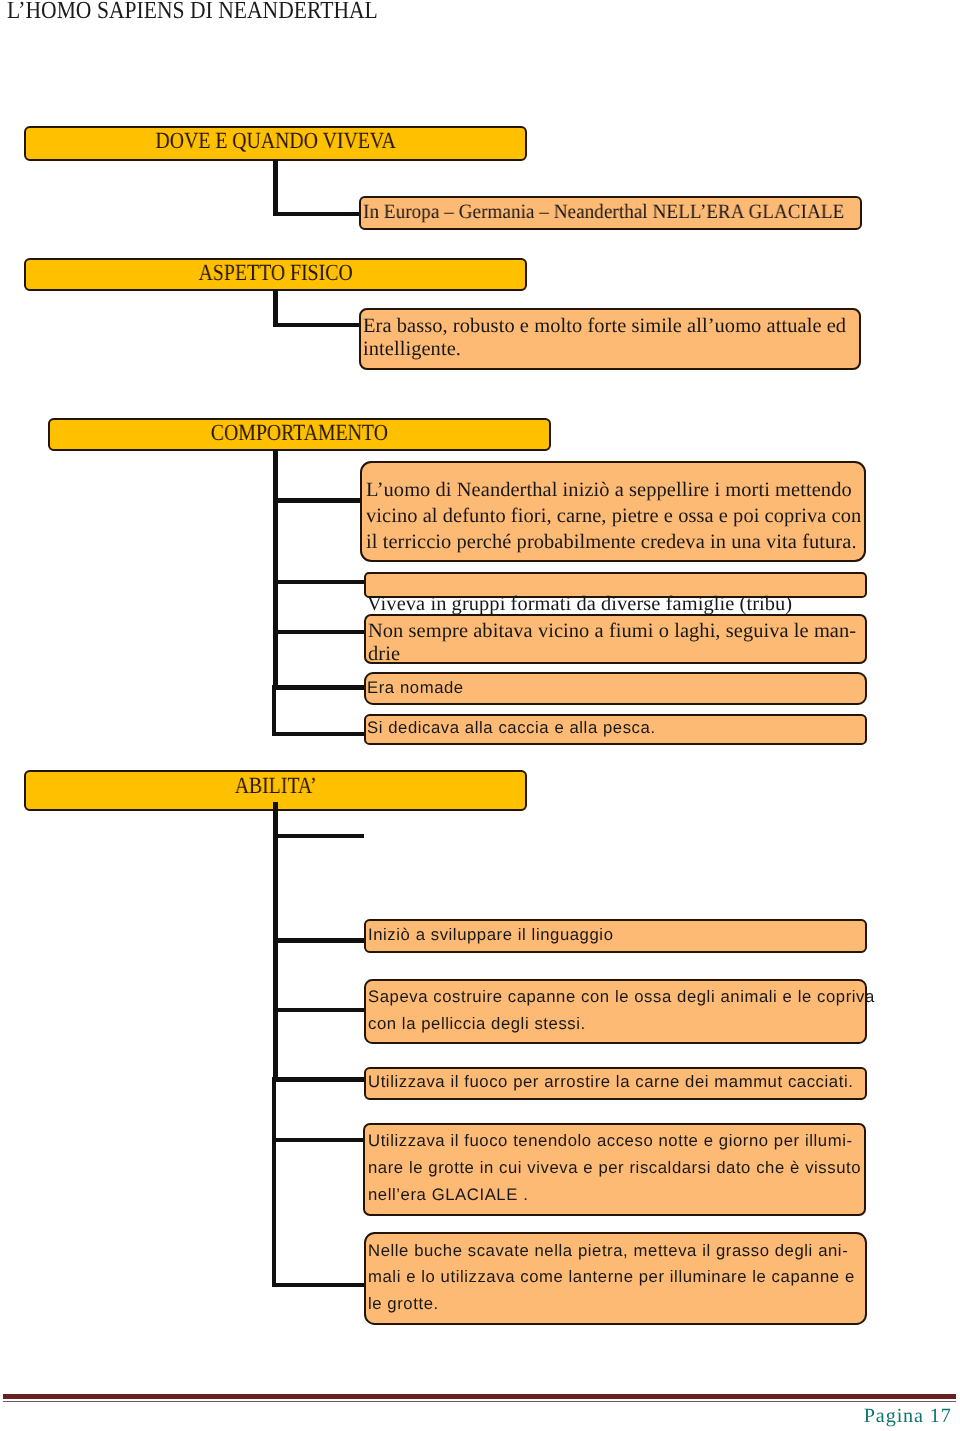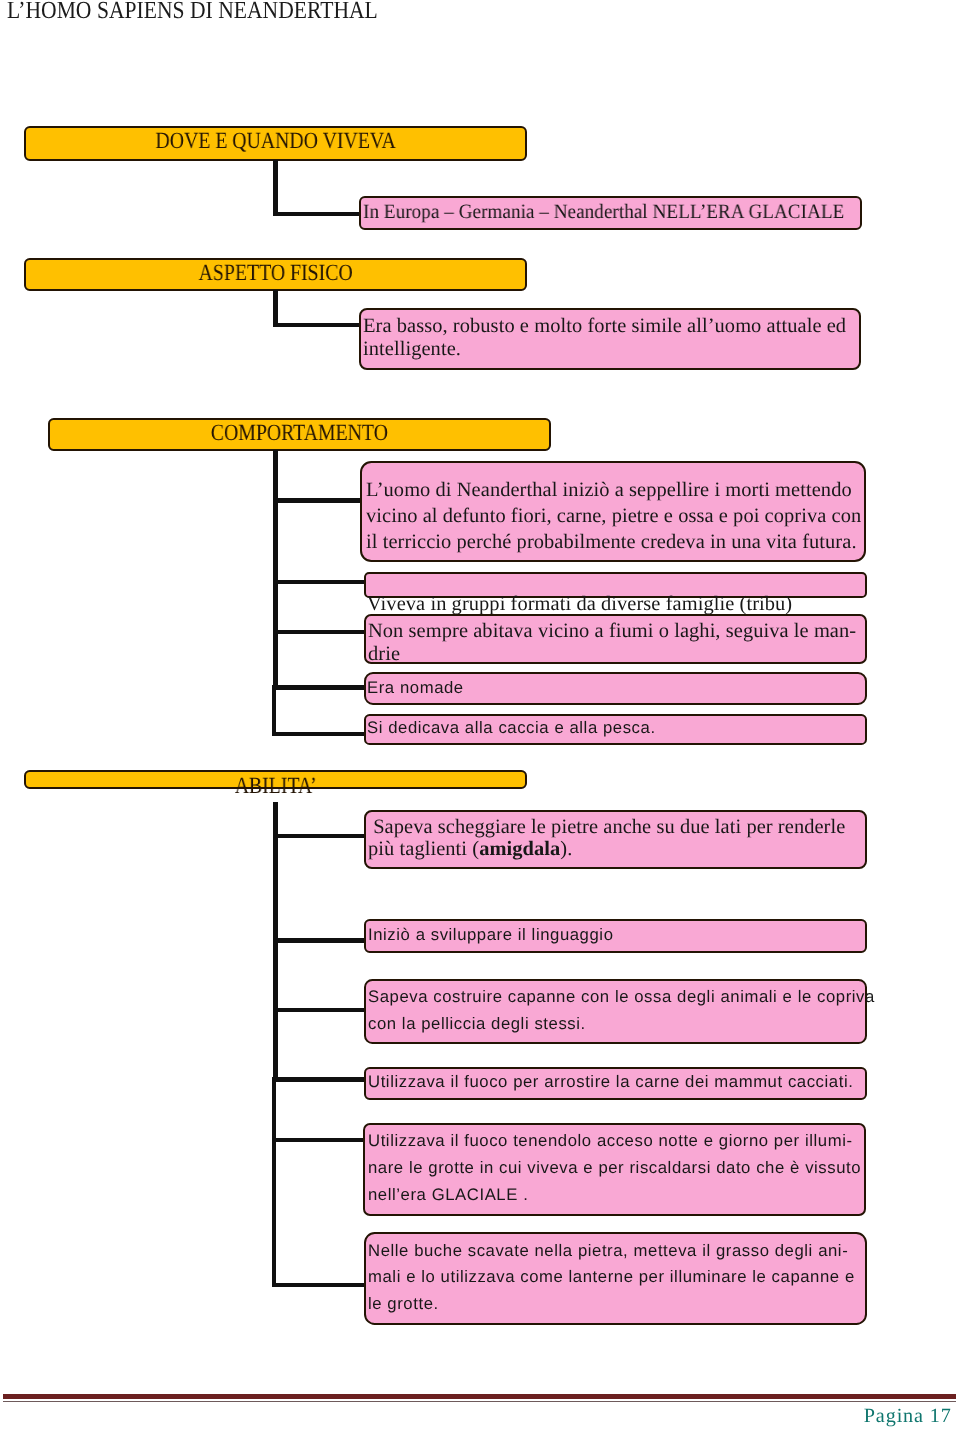--- a/index.html
+++ b/index.html
@@ -8,21 +8,21 @@
        font-family:"Liberation Serif",serif;-webkit-font-smoothing:antialiased;
        text-rendering:geometricPrecision;}
   .page{-webkit-font-smoothing:antialiased;}
   .page{position:absolute;left:0;top:0;width:960px;height:1431px;}
 
   #page-title{position:absolute;left:6.7px;top:-3.2px;font-family:"Liberation Serif",serif;
       font-size:24.6px;color:#1b1b1b;white-space:nowrap;transform:scaleX(0.879);transform-origin:left top;}
 
   .box{position:absolute;box-sizing:border-box;border:2.4px solid #231404;}
   .orange{background:#ffc000;border-radius:9px;}
-  .yellow{background:#f9a8d4;border-radius:11px;}
+  .yellow{background:#fdba74;border-radius:11px;}
   .cap{position:absolute;left:0;right:0;text-align:center;will-change:transform;
        font-family:"Liberation Serif",serif;font-size:23.2px;color:#231404;line-height:1;
        transform:scaleX(0.853);}
   .txt{position:absolute;color:#181818;white-space:pre;will-change:transform;}
   .serif{font-family:"Liberation Serif",serif;font-size:20.45px;letter-spacing:0.07px;line-height:22.4px;}
   .sans{font-family:"Liberation Sans",sans-serif;font-size:16.7px;letter-spacing:0.58px;line-height:22.4px;}
 
   .ln{position:absolute;background:#101010;}
 
   #footer-rule1{position:absolute;left:2.7px;top:1393.6px;width:953.3px;height:5.9px;background:#6b2020;}
@@ -37,21 +37,21 @@
   <div id="page-title">L’HOMO SAPIENS DI NEANDERTHAL</div>
   <div class="box orange" style="left:23.9px;top:125.8px;width:503.3px;height:35.3px;border-radius:5.9px;">
     <div class="cap" style="top:2.6px;">DOVE E QUANDO VIVEVA</div>
   </div>
   <div class="box orange" style="left:23.9px;top:257.9px;width:503.3px;height:33.5px;border-radius:5.7px;">
     <div class="cap" style="top:2.6px;">ASPETTO FISICO</div>
   </div>
   <div class="box orange" style="left:48.2px;top:417.7px;width:502.8px;height:33.4px;border-radius:5.7px;">
     <div class="cap" style="top:2.6px;">COMPORTAMENTO</div>
   </div>
-  <div class="box orange" style="left:23.9px;top:770.2px;width:503.3px;height:19px;border-radius:5.7px;">
+  <div class="box orange" style="left:23.9px;top:770.2px;width:503.3px;height:41px;border-radius:5.7px;">
     <div class="cap" style="top:2.6px;">ABILITA’</div>
   </div>
   <div class="ln" style="left:273.4px;top:160.0px;width:4.2px;height:55.8px;"></div>
   <div class="ln" style="left:273.4px;top:290.0px;width:4.2px;height:37.4px;"></div>
   <div class="ln" style="left:273.4px;top:450.0px;width:4.2px;height:237.6px;"></div>
   <div class="ln" style="left:271.7px;top:685.4px;width:4.2px;height:50.9px;"></div>
   <div class="ln" style="left:273.4px;top:802.0px;width:4.2px;height:279.0px;"></div>
   <div class="ln" style="left:271.7px;top:1077.0px;width:4.2px;height:209.7px;"></div>
   <div class="ln" style="left:273.4px;top:211.6px;width:91.0px;height:4.2px;"></div>
   <div class="ln" style="left:273.4px;top:323.2px;width:91.0px;height:4.2px;"></div>
@@ -80,23 +80,20 @@
   </div>
   <div class="box yellow" style="left:363.9px;top:613.9px;width:503.0px;height:50.4px;border-radius:7.1px;">
     <div class="txt serif" style="left:2.1px;top:4.6px;line-height:22.5px;">Non sempre abitava vicino a fiumi o laghi, seguiva le man-<br>drie</div>
   </div>
   <div class="box yellow" style="left:363.9px;top:672.0px;width:503.0px;height:32.8px;border-radius:9px;">
     <div class="txt sans" style="left:1.4px;top:2.9px;line-height:22.4px;">Era nomade</div>
   </div>
   <div class="box yellow" style="left:363.9px;top:713.5px;width:503.0px;height:31.5px;border-radius:5.6px;">
     <div class="txt sans" style="left:1.1px;top:1.7px;line-height:22.4px;">Si dedicava alla caccia e alla pesca.</div>
   </div>
-  <div class="box yellow" style="left:364.0px;top:810.0px;width:503.0px;height:58.7px;border-radius:7.8px;">
-    <div class="txt serif" style="left:2.1px;top:3.5px;line-height:22.0px;"> Sapeva scheggiare le pietre anche su due lati per renderle<br>più taglienti (<b>amigdala</b>).</div>
-  </div>
   <div class="box yellow" style="left:364.0px;top:919.4px;width:503.0px;height:33.2px;border-radius:5.7px;">
     <div class="txt sans" style="left:1.7px;top:2.5px;line-height:22.4px;">Iniziò a sviluppare il linguaggio</div>
   </div>
   <div class="box yellow" style="left:364.1px;top:979.0px;width:503.0px;height:64.5px;border-radius:8.3px;">
     <div class="txt sans" style="left:2.2px;top:3.2px;line-height:26.9px;">Sapeva costruire capanne con le ossa degli animali e le copriva<br>con la pelliccia degli stessi.</div>
   </div>
   <div class="box yellow" style="left:364.0px;top:1066.5px;width:503.0px;height:33.1px;border-radius:5.7px;">
     <div class="txt sans" style="left:1.7px;top:2.4px;line-height:22.4px;">Utilizzava il fuoco per arrostire la carne dei mammut cacciati.</div>
   </div>
   <div class="box yellow" style="left:363.2px;top:1123.0px;width:503.0px;height:93.1px;border-radius:7px;">

